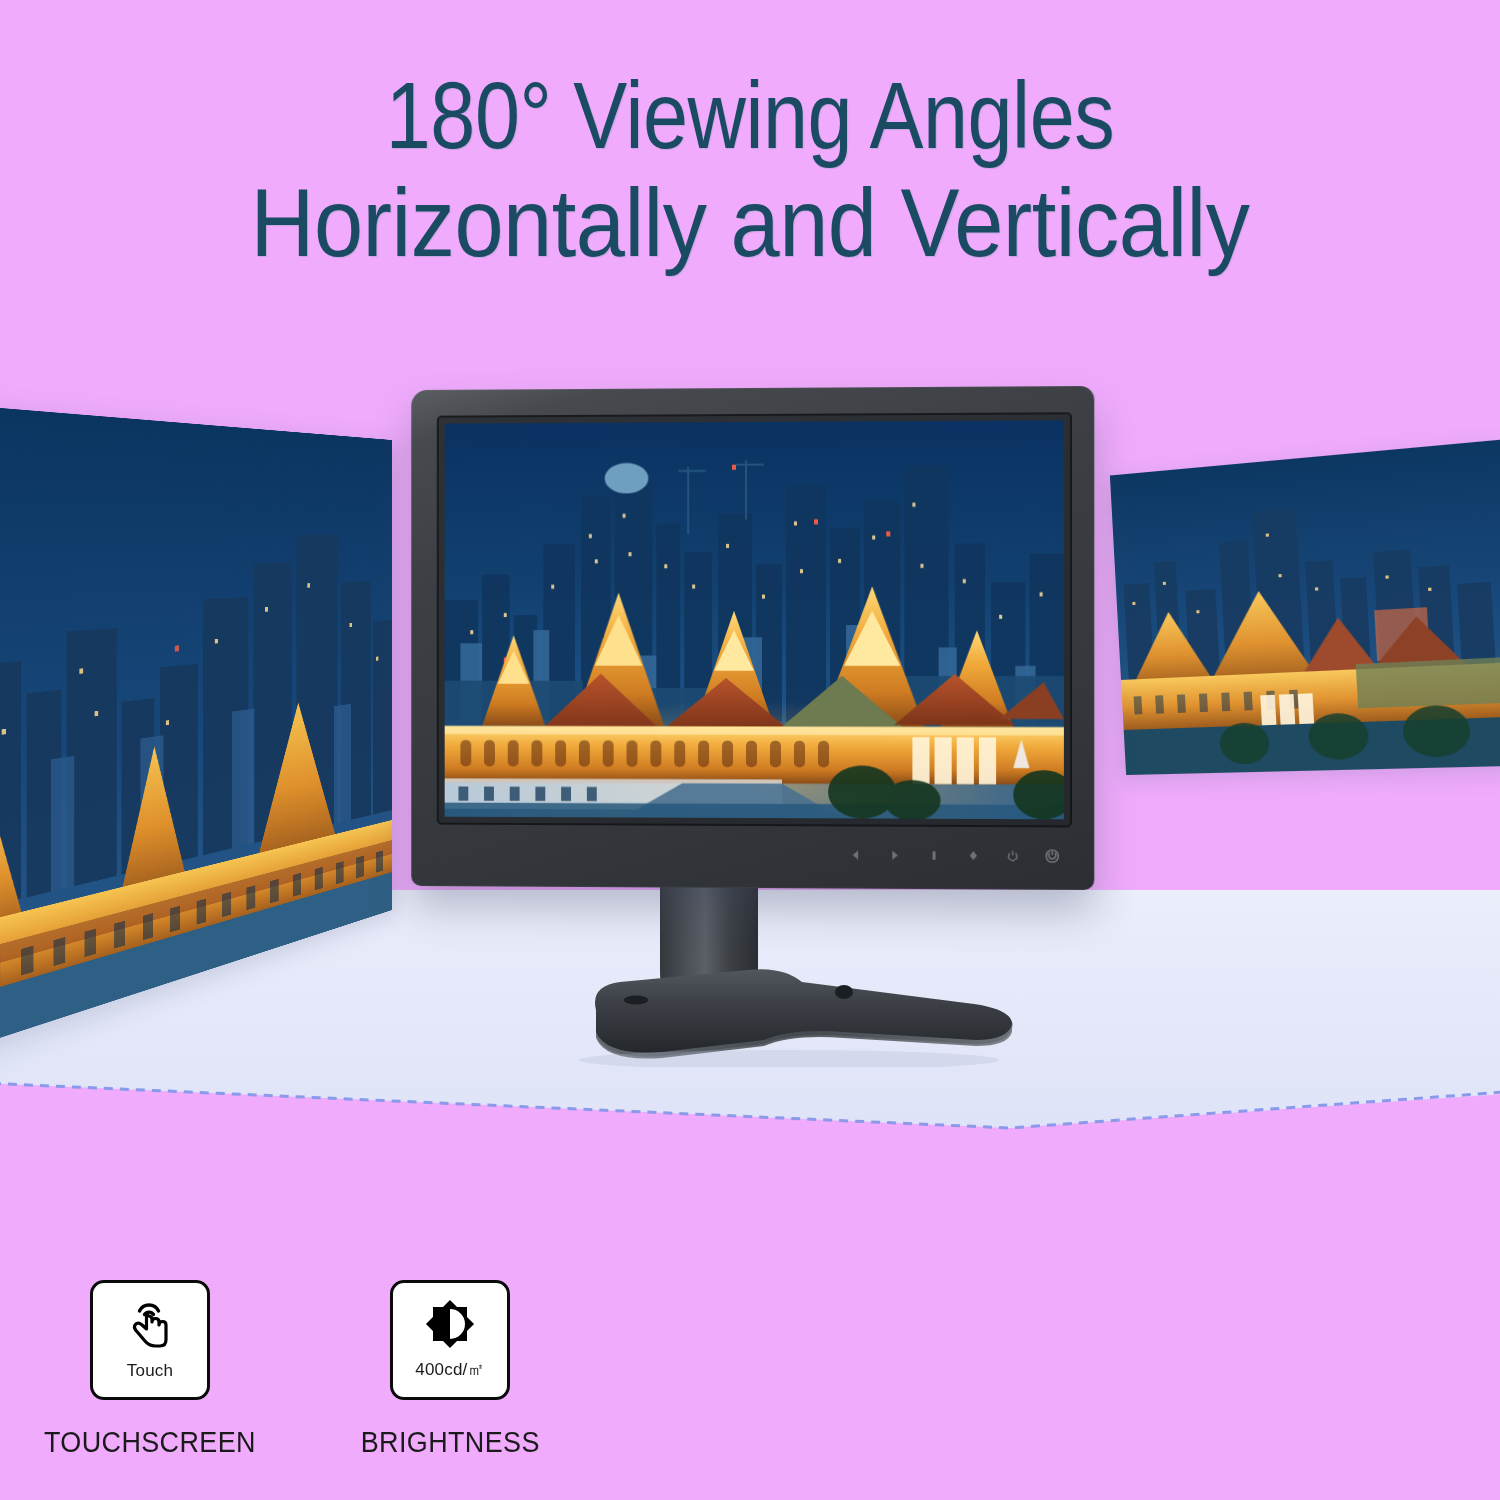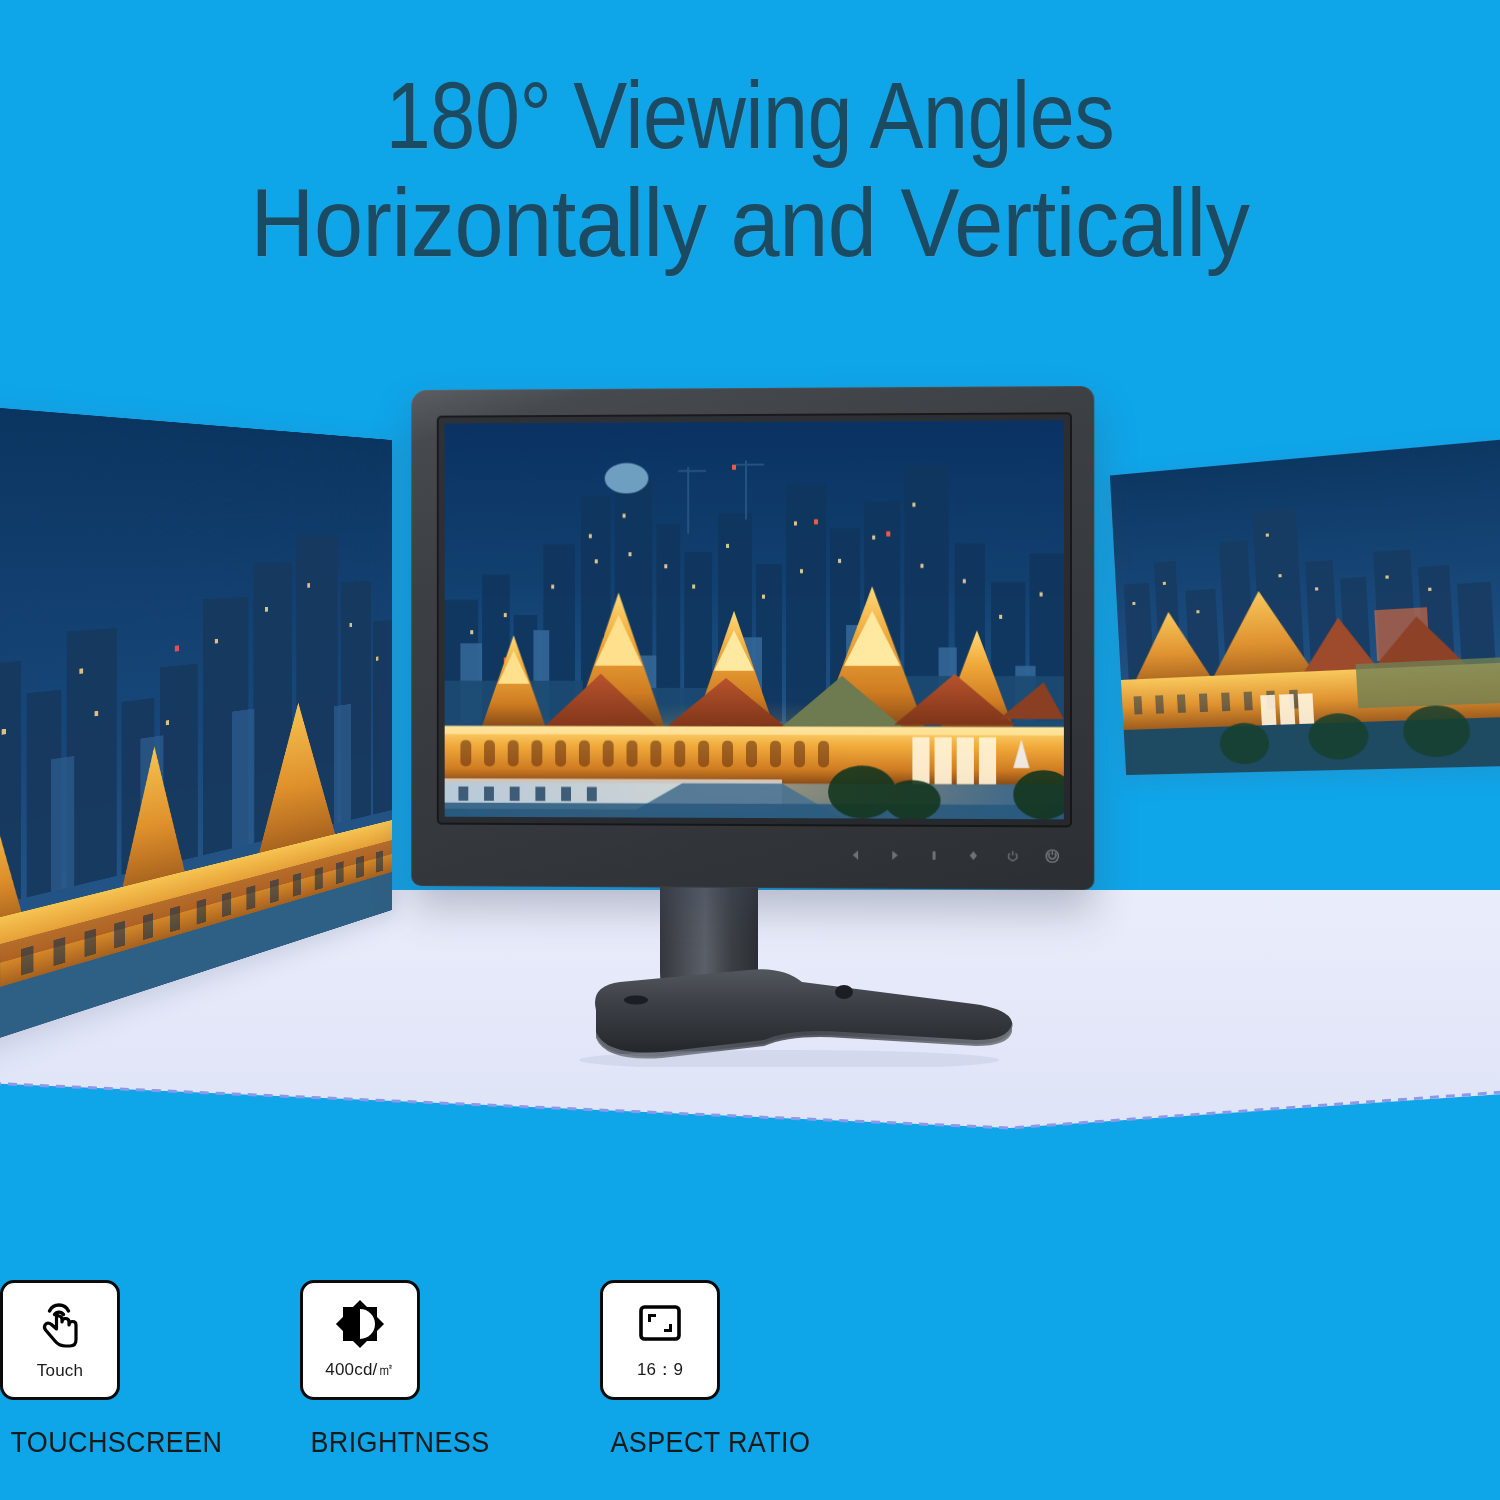--- a/index.html
+++ b/index.html
@@ -9,21 +9,21 @@
     height: 1500px;
     overflow: hidden;
     font-family: "Liberation Sans", sans-serif;
     background: #ffffff;
   }
 
   #page {
     position: relative;
     width: 1500px;
     height: 1500px;
-    background: #0ea5e9;
+    background: #f0abfc;
     overflow: hidden;
     padding-left: 28px;
   }
 
   
   .headline {
     position: absolute;
     top: 64px;
     left: 0;
     width: 1500px;
@@ -167,20 +167,21 @@
     position: absolute;
     left: 0; top: 1280px;
     width: 1500px;
     display: flex;
     z-index: 40;
   }
   .feature {
     width: 300px;
     display: flex;
     flex-direction: column;
+    align-items: center;
   }
   .fbox {
     width: 120px; height: 120px;
     border: 3.5px solid #0a0a0a;
     border-radius: 14px;
     background: #fff;
     display: flex;
     flex-direction: column;
     align-items: center;
     justify-content: flex-start;
@@ -670,29 +671,16 @@
             </g>
             <path d="M25 10 A15 15 0 0 1 25 40 Z" fill="#fff"></path>
           </svg>
         </span>
         <span class="fvalue">400cd/㎡</span>
       </div>
       <span class="flabel">BRIGHTNESS</span>
     </div>
 
 
-    <div class="feature">
-      <div class="fbox">
-        <span class="ficon">
-          <svg width="52" height="44" viewBox="0 0 52 44">
-            <rect x="7" y="5" width="38" height="32" rx="3.5" fill="none" stroke="#000" stroke-width="3.6"></rect>
-            <path d="M14 20 L14 12 L22 12 L22 15 L17 15 L17 20 Z" fill="#000"></path>
-            <path d="M38 22 L38 30 L30 30 L30 27 L35 27 L35 22 Z" fill="#000"></path>
-          </svg>
-        </span>
-        <span class="fvalue">16：9</span>
-      </div>
-      <span class="flabel">ASPECT RATIO</span>
-    </div>
 
   </div>
 
 </div>
 
 </body></html>

